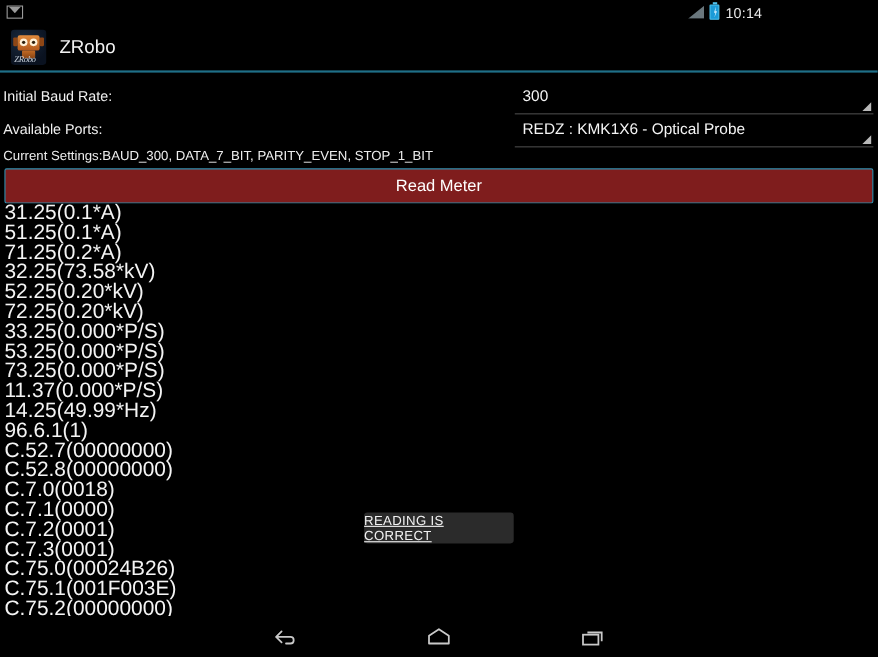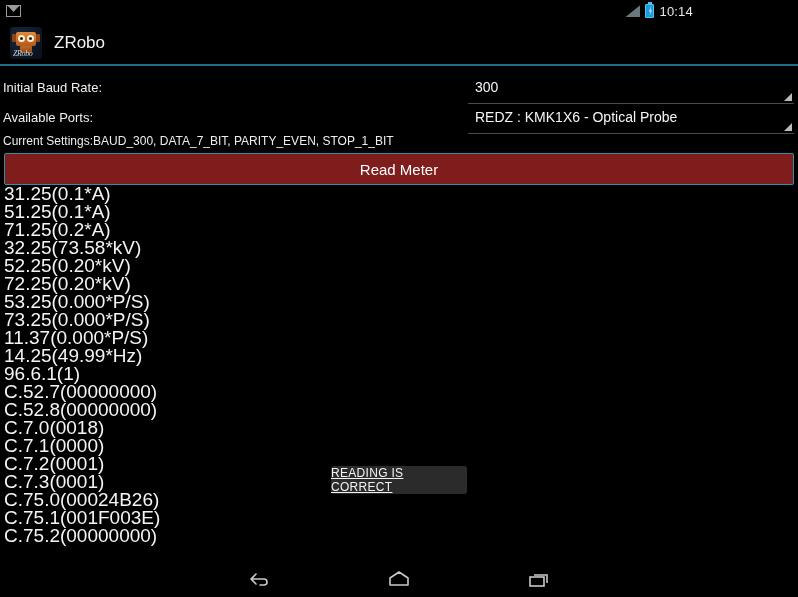--- a/index.html
+++ b/index.html
@@ -346,20 +346,21 @@
   <span>Read Meter</span>
 </div>
 
 <div id="readings-list">
     <div class="reading-line">31.25(0.1*A)</div>
     <div class="reading-line">51.25(0.1*A)</div>
     <div class="reading-line">71.25(0.2*A)</div>
     <div class="reading-line">32.25(73.58*kV)</div>
     <div class="reading-line">52.25(0.20*kV)</div>
     <div class="reading-line">72.25(0.20*kV)</div>
+    <div class="reading-line">33.25(0.000*P/S)</div>
     <div class="reading-line">53.25(0.000*P/S)</div>
     <div class="reading-line">73.25(0.000*P/S)</div>
     <div class="reading-line">11.37(0.000*P/S)</div>
     <div class="reading-line">14.25(49.99*Hz)</div>
     <div class="reading-line">96.6.1(1)</div>
     <div class="reading-line">C.52.7(00000000)</div>
     <div class="reading-line">C.52.8(00000000)</div>
     <div class="reading-line">C.7.0(0018)</div>
     <div class="reading-line">C.7.1(0000)</div>
     <div class="reading-line">C.7.2(0001)</div>

